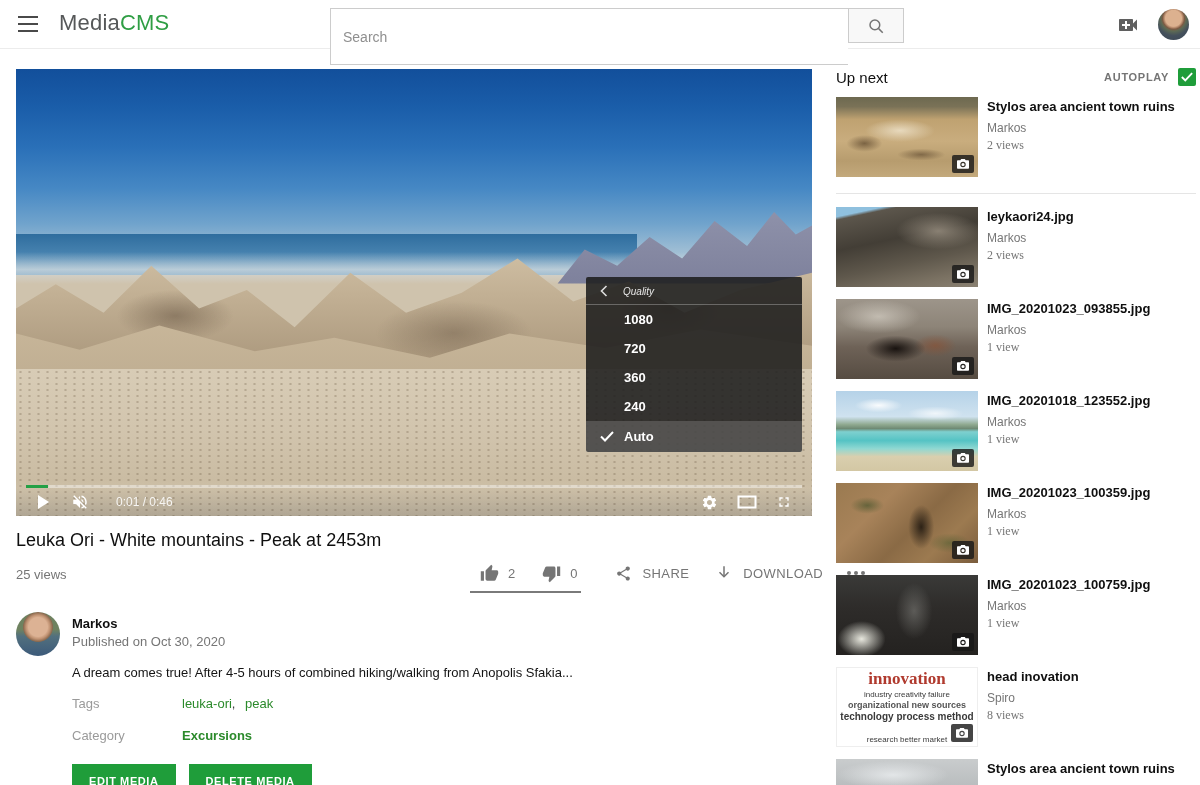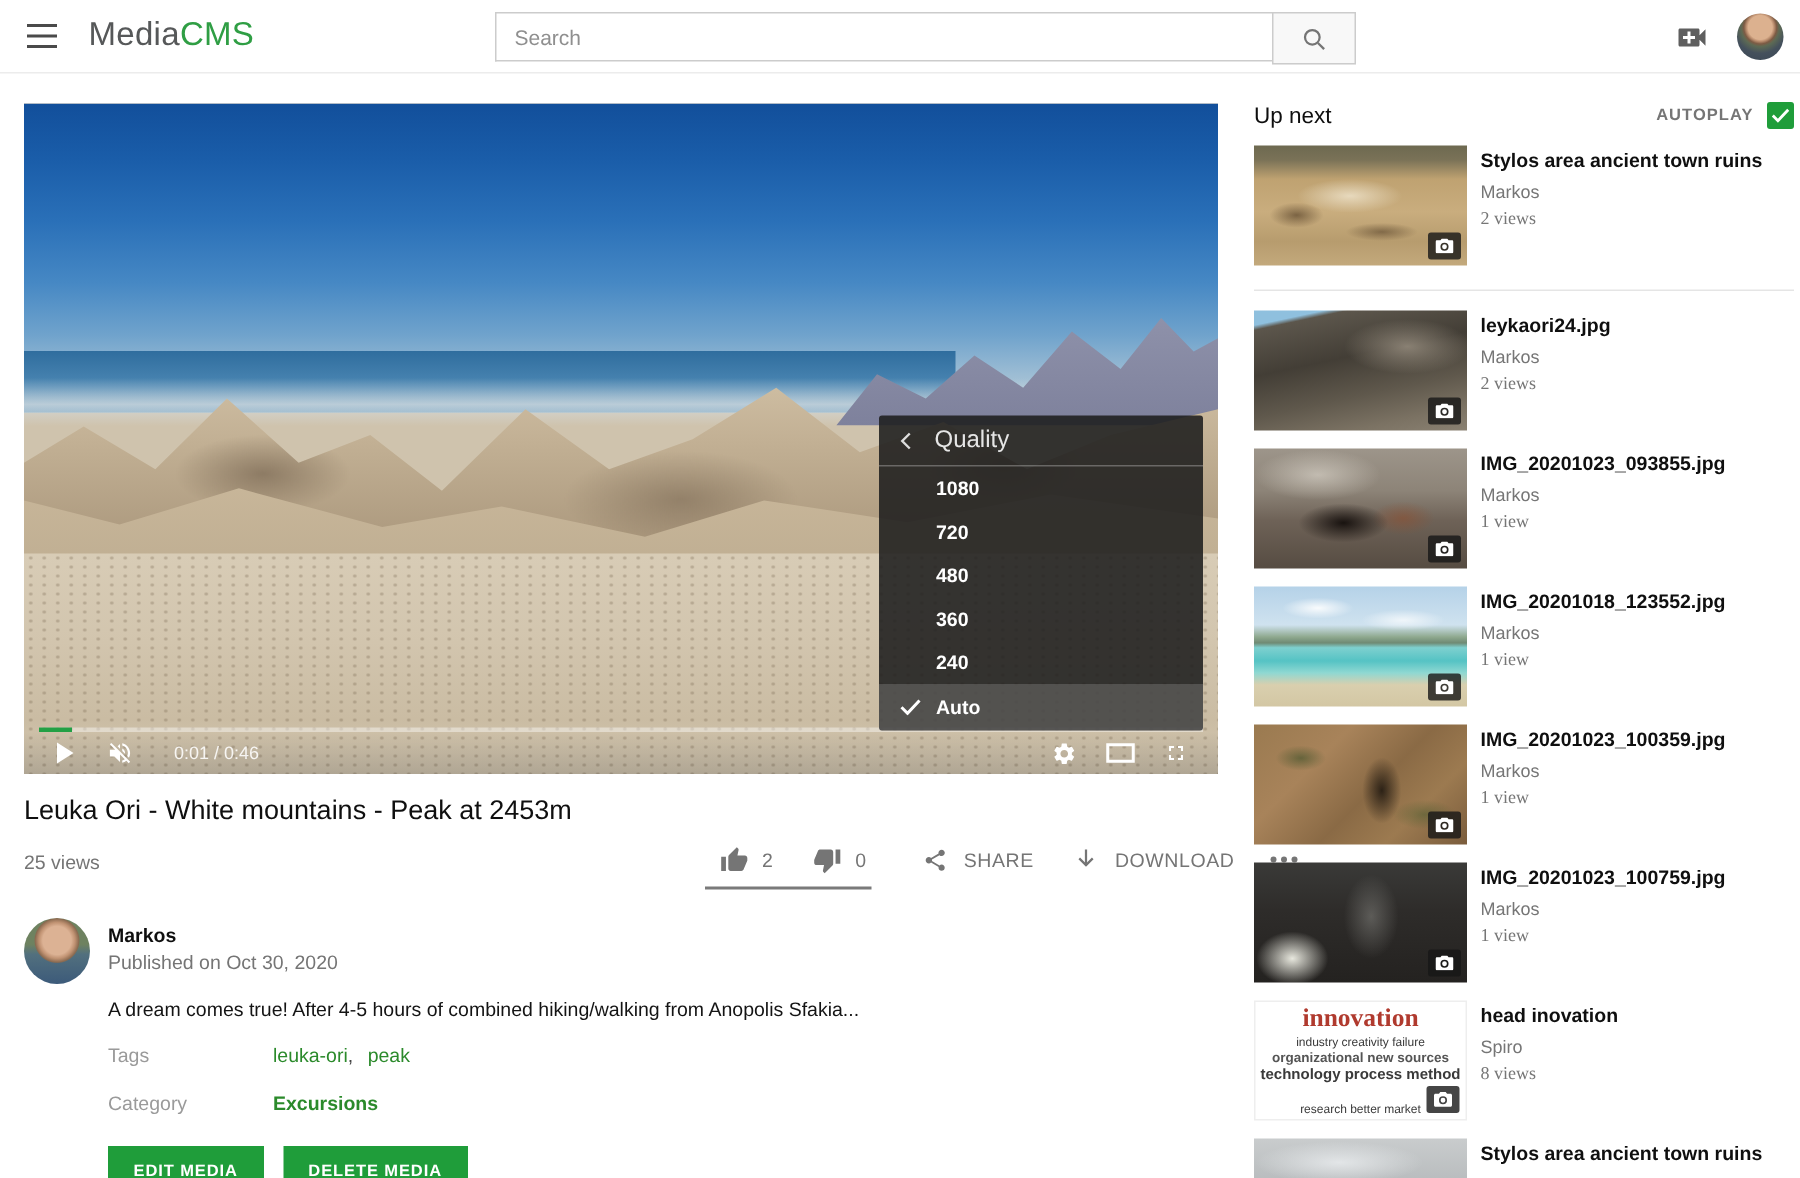--- a/index.html
+++ b/index.html
@@ -8,21 +8,21 @@
 
   
   #header{position:absolute;left:0;top:0;width:1200px;height:48px;background:#fff;
     border-bottom:1px solid #ececec;z-index:30;}
   #hamburger{position:absolute;left:18px;top:16px;width:20px;height:16px;cursor:pointer;}
   #hamburger span{display:block;height:2px;background:#4a4a4a;margin-bottom:5px;}
   #logo{position:absolute;left:59px;top:10px;font-size:22px;letter-spacing:.2px;cursor:pointer;}
   #logo .lm{color:#565859;}
   #logo .lc{color:#2f9e44;}
   #searchbar{position:absolute;left:330px;top:8px;height:33px;display:flex;}
-  #search-input{width:493px;height:31px;border:1px solid #ccc;border-right:none;padding:0 12px;
+  #search-input{width:493px;height:31px;border:1px solid #ccc;border-right:none;padding:12px 12px;
     font-size:14px;color:#4d7c0f;outline:none;font-family:"Liberation Sans",sans-serif;}
   #search-input::placeholder{color:#8f8f8f;}
   #search-btn{width:54px;height:33px;background:#f8f8f8;border:1px solid #ccc;display:flex;
     align-items:center;justify-content:center;cursor:pointer;}
   #upload-icon{position:absolute;left:1116px;top:13px;cursor:pointer;}
   #header-avatar{position:absolute;left:1158px;top:9px;width:31px;height:31px;border-radius:50%;cursor:pointer;
     background:radial-gradient(circle at 50% 30%,#dcb18f 0 30%,#b98c6d 35%,#7d5b44 41%,#5d6a54 48%,#44505c 65%,#3a4654 100%);}
 
   
   #player{position:absolute;left:16px;top:69px;width:796px;height:447px;overflow:hidden;background:#cfc3ad;}
@@ -59,21 +59,21 @@
   .ctrl{display:flex;align-items:center;justify-content:center;cursor:pointer;}
   #play-btn{margin-left:22px;width:0;height:0;border-left:11px solid #fff;
     border-top:7px solid transparent;border-bottom:7px solid transparent;}
   #vol-btn{margin-left:22px;}
   #time-display{margin-left:27px;font-size:12px;color:rgba(255,255,255,.88);}
   #ctrl-right{margin-left:auto;display:flex;align-items:center;gap:19px;padding-right:20px;}
 
   
   #quality-menu{position:absolute;right:10px;top:208px;width:216px;background:rgba(30,30,30,.88);
     color:#eee;border-radius:2px;z-index:5;}
-  .qm-header{display:flex;align-items:center;padding:8px 14px 7px;font-size:16px;color:#e6e6e6;cursor:pointer;}
+  .qm-header{display:flex;align-items:center;padding:8px 14px 7px;font-size:10px;color:#e6e6e6;cursor:pointer;font-style:italic;}
   .qm-header .chev{margin-right:15px;}
   .qm-sep{border-top:1px solid rgba(255,255,255,.28);}
   .qm-item{padding:7px 14px 7px 38px;font-size:13px;font-weight:bold;color:#fff;cursor:pointer;}
   .qm-item.selected{display:flex;align-items:center;background:rgba(255,255,255,.16);
     padding:8px 14px;}
   .qm-item.selected svg{margin-right:10px;}
 
   
   #media-title{position:absolute;left:16px;top:530px;width:640px;font-size:18px;color:#0f0f0f;}
   #views-count{position:absolute;left:16px;top:567px;font-size:13px;color:#757575;}
@@ -202,21 +202,20 @@
   <div id="quality-menu">
     <div class="qm-header">
       <svg class="chev" width="8" height="12" viewBox="0 0 8 12" fill="none" stroke="#ddd" stroke-width="1.6">
           <polyline points="6.5,1 1.5,6 6.5,11"></polyline>
         </svg>
       <span>Quality</span>
     </div>
     <div class="qm-sep"></div>
     <div class="qm-item">1080</div>
     <div class="qm-item">720</div>
-    <div class="qm-item">480</div>
     <div class="qm-item">360</div>
     <div class="qm-item">240</div>
     <div class="qm-item selected">
       <svg width="14" height="11" viewBox="0 0 14 11" fill="none" stroke="#fff" stroke-width="2">
           <polyline points="1,5.5 5,9.5 13,1"></polyline>
         </svg>
       <span>Auto</span>
     </div>
   </div>
 

